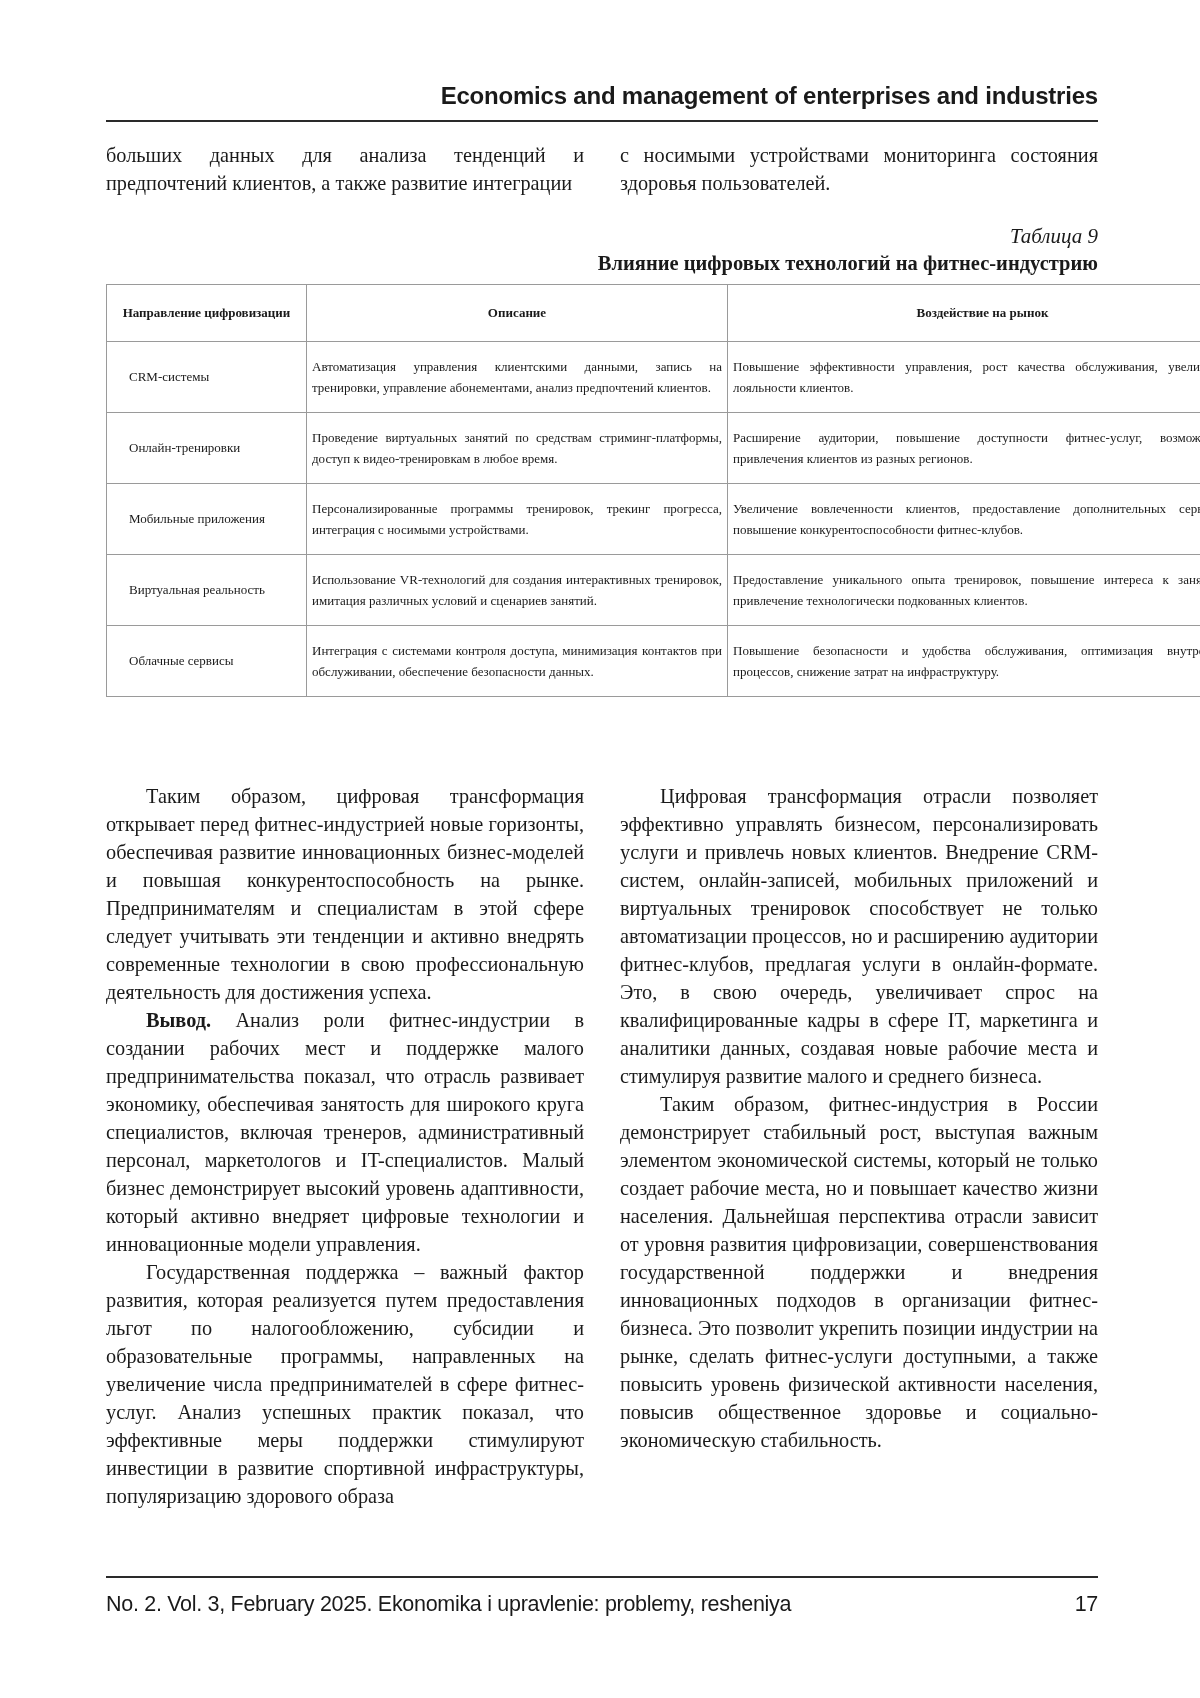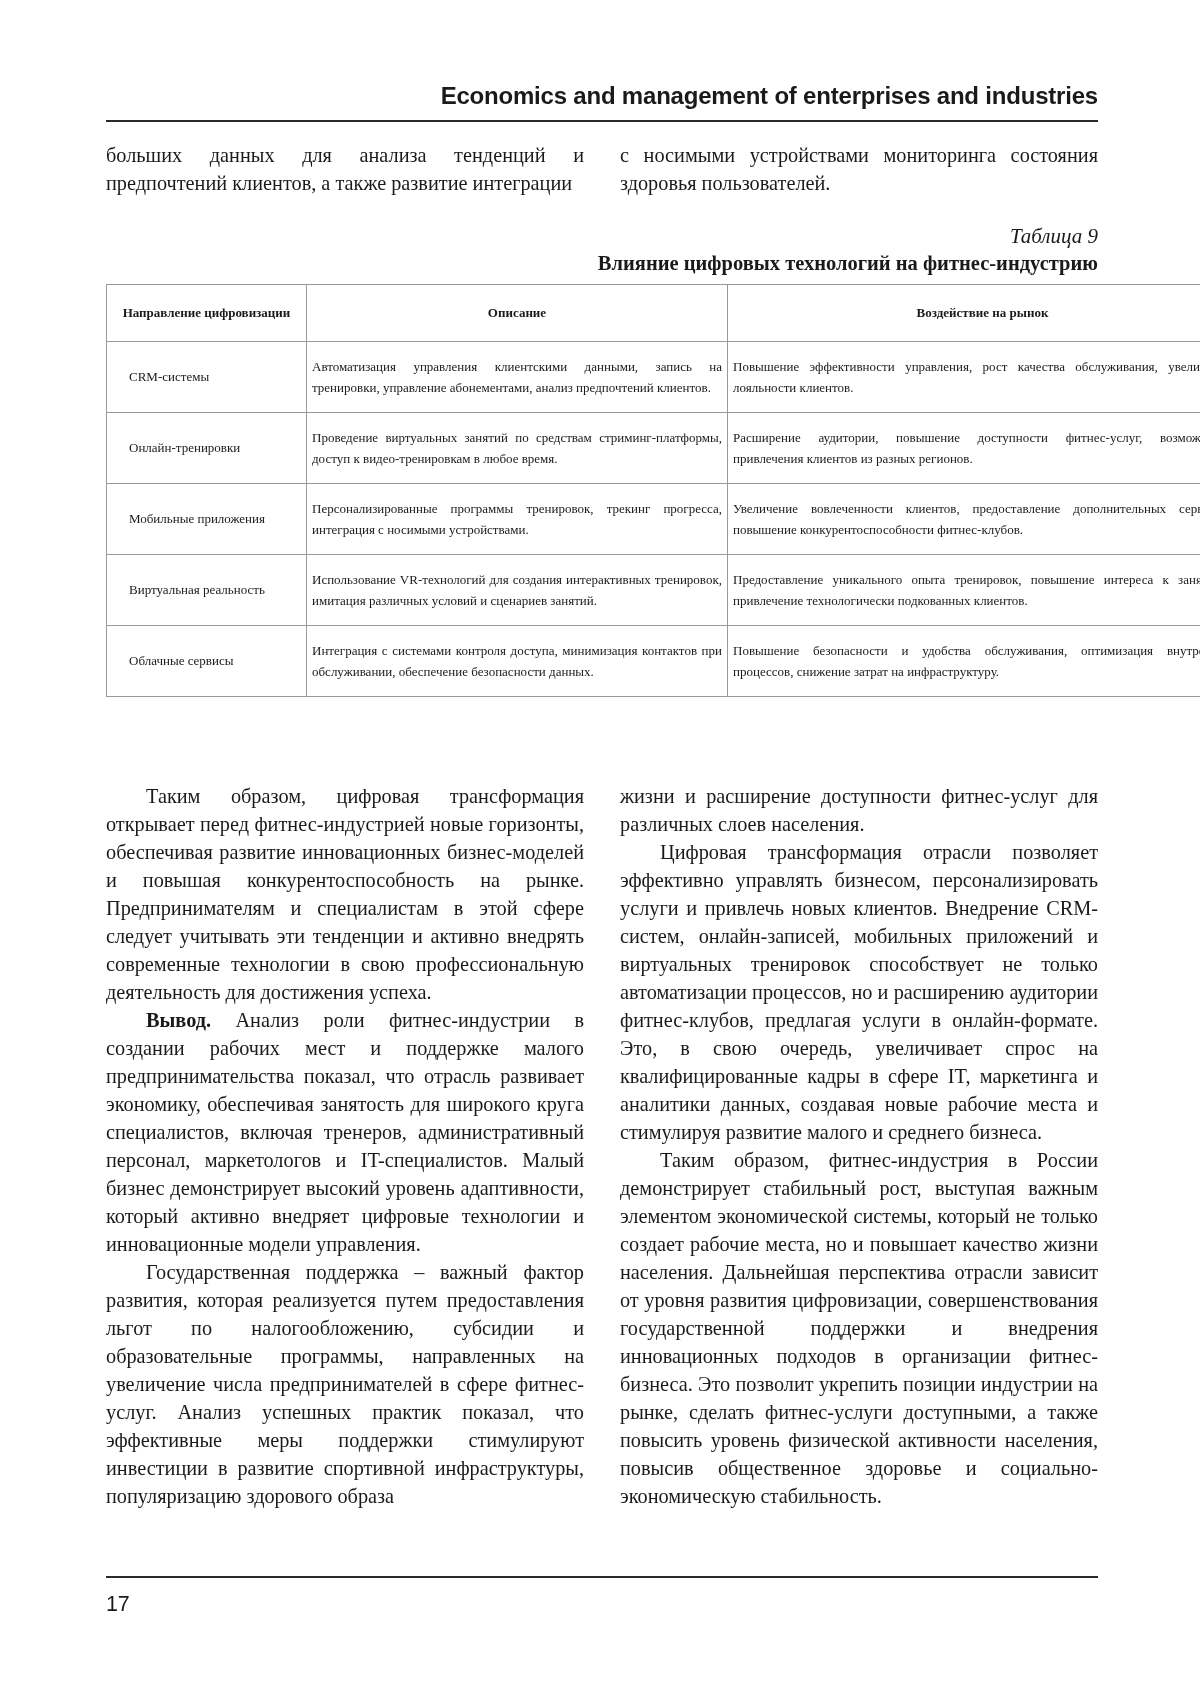--- a/index.html
+++ b/index.html
@@ -96,23 +96,23 @@
     </tbody>
   </table>
 
   <div class="col bottom-left">
     <p class="ind">Таким образом, цифровая трансформация открывает перед фитнес-индустрией новые горизонты, обеспечивая развитие инновационных бизнес-моделей и повышая конкурентоспособность на рынке. Предпринимателям и специалистам в этой сфере следует учитывать эти тенденции и активно внедрять современные технологии в свою профессиональную деятельность для достижения успеха.</p>
     <p class="ind"><span class="bold">Вывод.</span><span> Анализ роли фитнес-индустрии в создании рабочих мест и поддержке малого предпринимательства показал, что отрасль развивает экономику, обеспечивая занятость для широкого круга специалистов, включая тренеров, административный персонал, маркетологов и IT-специалистов. Малый бизнес демонстрирует высокий уровень адаптивности, который активно внедряет цифровые технологии и инновационные модели управления.</span></p>
     <p class="ind">Государственная поддержка – важный фактор развития, которая реализуется путем предоставления льгот по налогообложению, субсидии и образовательные программы, направленных на увеличение числа предпринимателей в сфере фитнес-услуг. Анализ успешных практик показал, что эффективные меры поддержки стимулируют инвестиции в развитие спортивной инфраструктуры, популяризацию здорового образа</p>
   </div>
 
   <div class="col bottom-right">
-    <p>жизни и расширение доступности фитнес-услуг для различных слоев населения.</p>
     <p class="ind">Цифровая трансформация отрасли позволяет эффективно управлять бизнесом, персонализировать услуги и привлечь новых клиентов. Внедрение CRM-систем, онлайн-записей, мобильных приложений и виртуальных тренировок способствует не только автоматизации процессов, но и расширению аудитории фитнес-клубов, предлагая услуги в онлайн-формате. Это, в свою очередь, увеличивает спрос на квалифицированные кадры в сфере IT, маркетинга и аналитики данных, создавая новые рабочие места и стимулируя развитие малого и среднего бизнеса.</p>
     <p class="ind">Таким образом, фитнес-индустрия в России демонстрирует стабильный рост, выступая важным элементом экономической системы, который не только создает рабочие места, но и повышает качество жизни населения. Дальнейшая перспектива отрасли зависит от уровня развития цифровизации, совершенствования государственной поддержки и внедрения инновационных подходов в организации фитнес-бизнеса. Это позволит укрепить позиции индустрии на рынке, сделать фитнес-услуги доступными, а также повысить уровень физической активности населения, повысив общественное здоровье и социально-экономическую стабильность.</p>
   </div>
 
   <div class="foot-rule"></div>
   <div class="footer">
+    <span>No. 2. Vol. 3, February 2025. Ekonomika i upravlenie: problemy, resheniya</span>
     <span>17</span>
   </div>
 
 </div>
 
 </body></html>

